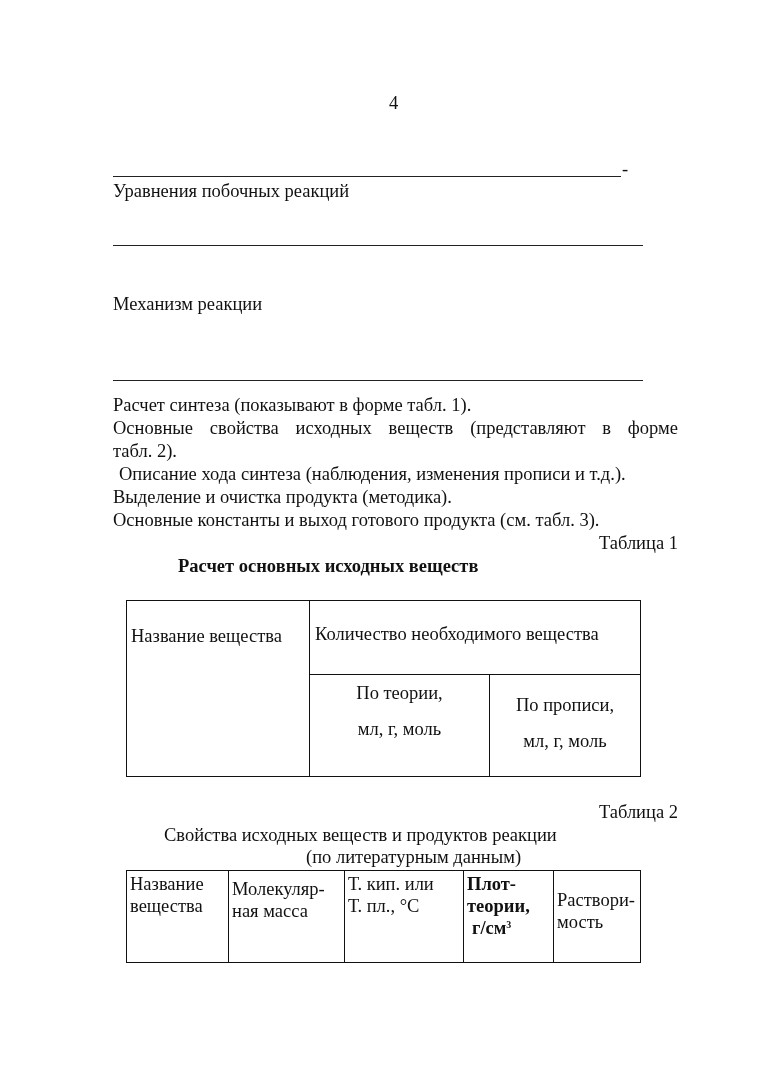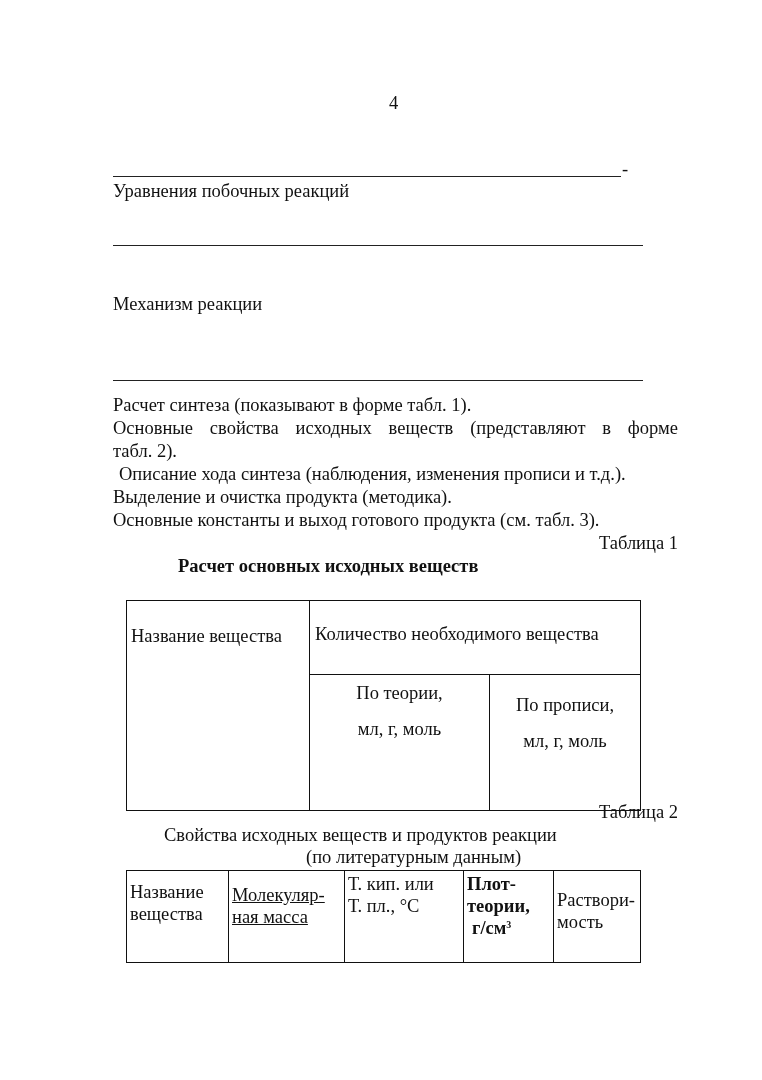--- a/index.html
+++ b/index.html
@@ -34,21 +34,21 @@
 <div class="abs txt" style="left:113px; top:394px;">Расчет синтеза (показывают в форме табл. 1).</div>
 <div class="abs txt justify" style="left:113px; top:417px; width:565px;">Основные свойства исходных веществ (представляют в форме</div>
 <div class="abs txt" style="left:113px; top:440px;">табл. 2).</div>
 <div class="abs txt" style="left:119px; top:463px;">Описание хода синтеза (наблюдения, изменения прописи и т.д.).</div>
 <div class="abs txt" style="left:113px; top:486px;">Выделение и очистка продукта (методика).</div>
 <div class="abs txt" style="left:113px; top:509px;">Основные константы и выход готового продукта (см. табл. 3).</div>
 
 <div class="abs txt" style="right:84px; top:532px;">Таблица 1</div>
 <div class="abs txt" style="left:178px; top:555px;font-weight:bold;">Расчет основных исходных веществ</div>
 
-<table style="left:126px; top:600px; width:515px; height:211px;">
+<table style="left:126px; top:600px; width:515px; height:177px;">
   <tbody>
       <tr style="height:74px;">
     <td rowspan="2" style="width:178px; padding:24px 0 0 4px;">
       <span>Название вещества</span>
     </td>
     <td colspan="2" style="padding:22px 0 0 5px;">
       <span>Количество необходимого вещества</span>
     </td>
   </tr>
   <tr>
@@ -64,25 +64,25 @@
 </tbody>
   </table>
 
 <div class="abs txt" style="right:84px; top:801px;">Таблица 2</div>
 <div class="abs txt" style="left:164px; top:824px;">Свойства исходных веществ и продуктов реакции</div>
 <div class="abs txt" style="left:306px; top:846px;">(по литературным данным)</div>
 
 <table style="left:126px; top:870px; width:515px; height:93px;">
   <tbody>
       <tr>
-    <td style="width:98px; padding:10px 0 0 3px;">
+    <td style="width:98px; padding:2px 0 0 3px;">
       <div>Название</div>
       <div>вещества</div>
     </td>
-    <td style="width:112px; padding:13px 0 0 3px;text-decoration:underline;">
+    <td style="width:112px; padding:7px 0 0 3px;">
       <div>Молекуляр-</div>
       <div>ная масса</div>
     </td>
     <td style="width:99px; padding:2px 16px 0 3px;">
       <div>Т. кип. или</div>
       <div>Т. пл., °С</div>
     </td>
     <td style="width:86px; padding:2px 0 0 3px;font-weight:bold;">
       <div>Плот-</div>
       <div>теории,</div>

